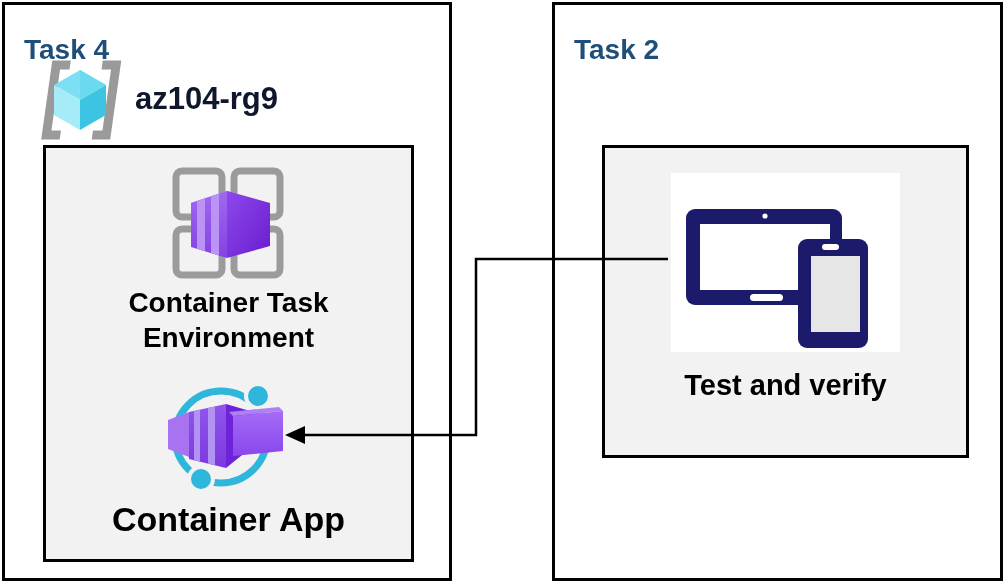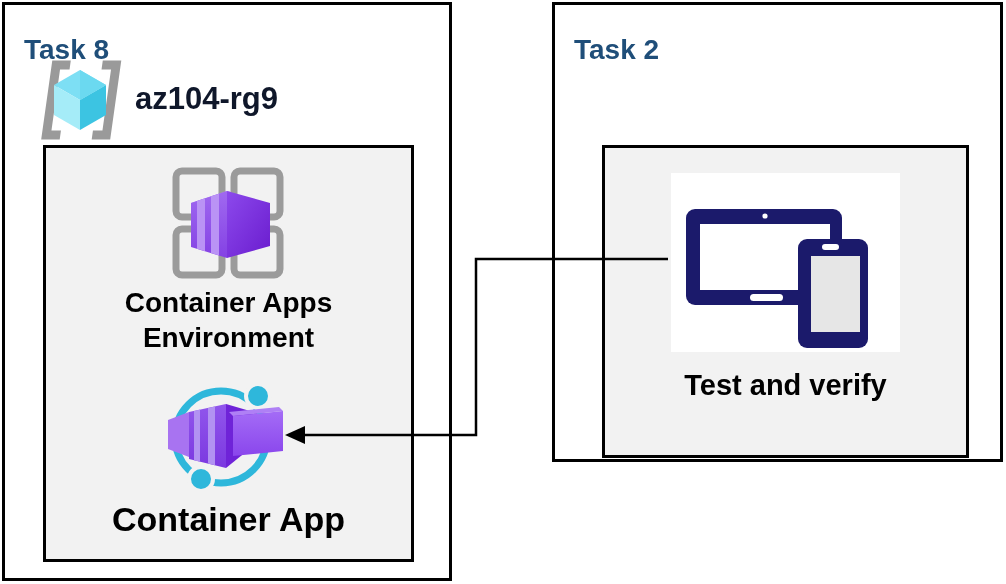--- a/index.html
+++ b/index.html
@@ -10,21 +10,21 @@
     font-family:"Liberation Sans","DejaVu Sans",sans-serif;
     overflow:hidden;
   }
   .task-box{
     position:absolute;
     background:#fff;
     border:3px solid #000;
     box-sizing:border-box;
   }
   .task1{left:2px;top:2px;width:450px;height:579px;}
-  .task2{left:552px;top:2px;width:451px;height:460px;}
+  .task2{left:552px;top:2px;width:451px;height:579px;}
   .task-title{
     position:absolute;left:19px;top:6px;
     font-size:28px;font-weight:700;color:#1F4E79;
     letter-spacing:0px;
   }
   .rg-row{position:absolute;left:28px;top:52px;width:380px;height:86px;}
   .rg-icon{position:absolute;left:2px;top:2px;}
   .rg-name{
     position:absolute;left:102px;top:24px;
     font-size:31px;font-weight:700;color:#0f172a;
@@ -55,21 +55,21 @@
     position:absolute;left:0;top:0;width:1006px;height:584px;
     pointer-events:none;z-index:10;
   }
 </style>
 </head>
 <body>
 
 <div class="canvas">
 
   <section class="task-box task1">
-    <h2 class="task-title">Task 8</h2>
+    <h2 class="task-title">Task 4</h2>
 
     <div class="rg-row">
       <svg class="rg-icon" width="92" height="82" viewBox="0 0 92 82">
         <g transform="translate(7,0) skewX(-8)" stroke="#9A9A9A" stroke-width="9" fill="none">
           <path d="M29,6 H15 V76 H29"></path>
           <path d="M61,6 H75 V76 H61"></path>
         </g>
         <g>
           <polygon points="45,11 71,26 45,41 19,26" fill="#7DDFF4"></polygon>
           <polygon points="19,26 45,41 45,71 19,56" fill="#A5ECF8"></polygon>
@@ -101,21 +101,21 @@
         </g>
         <g>
           <polygon points="25,42 61,30 65,31 29,43" fill="#B285F4"></polygon>
           <polygon points="25,42 61,30 61,97 25,86" fill="url(#egF)"></polygon>
           <polygon points="31,40 39,37.3 39,90.3 31,87.8" fill="#BA93F5"></polygon>
           <polygon points="45,35.3 53,32.7 53,94.6 45,92.1" fill="#BA93F5"></polygon>
           <polygon points="61,30 104,42 104,85 61,97" fill="url(#egR)"></polygon>
         </g>
       </svg>
 
-      <div class="diagram-label env-label">Container Apps Environment</div>
+      <div class="diagram-label env-label">Container Task Environment</div>
 
       <svg class="app-icon" width="124" height="116" viewBox="0 0 124 116">
         <defs>
           <linearGradient id="caF" x1="0" y1="0" x2="0" y2="1">
             <stop offset="0" stop-color="#9156EC"></stop>
               <stop offset="1" stop-color="#7B38E0"></stop>
           </linearGradient>
           <linearGradient id="caR" x1="0" y1="0" x2="0" y2="1">
             <stop offset="0" stop-color="#A express"></stop>
               <stop offset="0" stop-color="#A46CF6"></stop>

